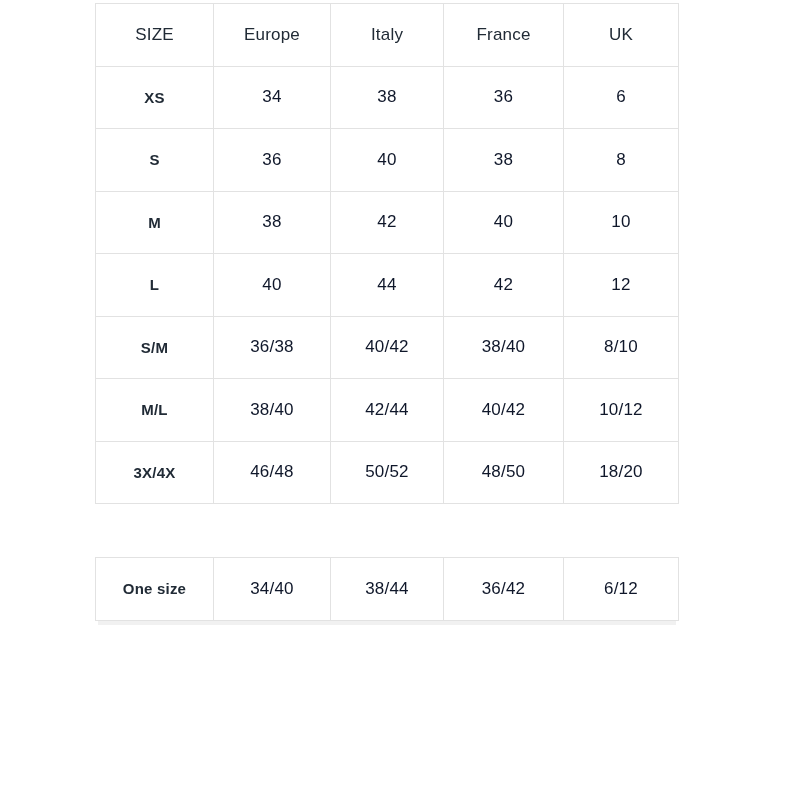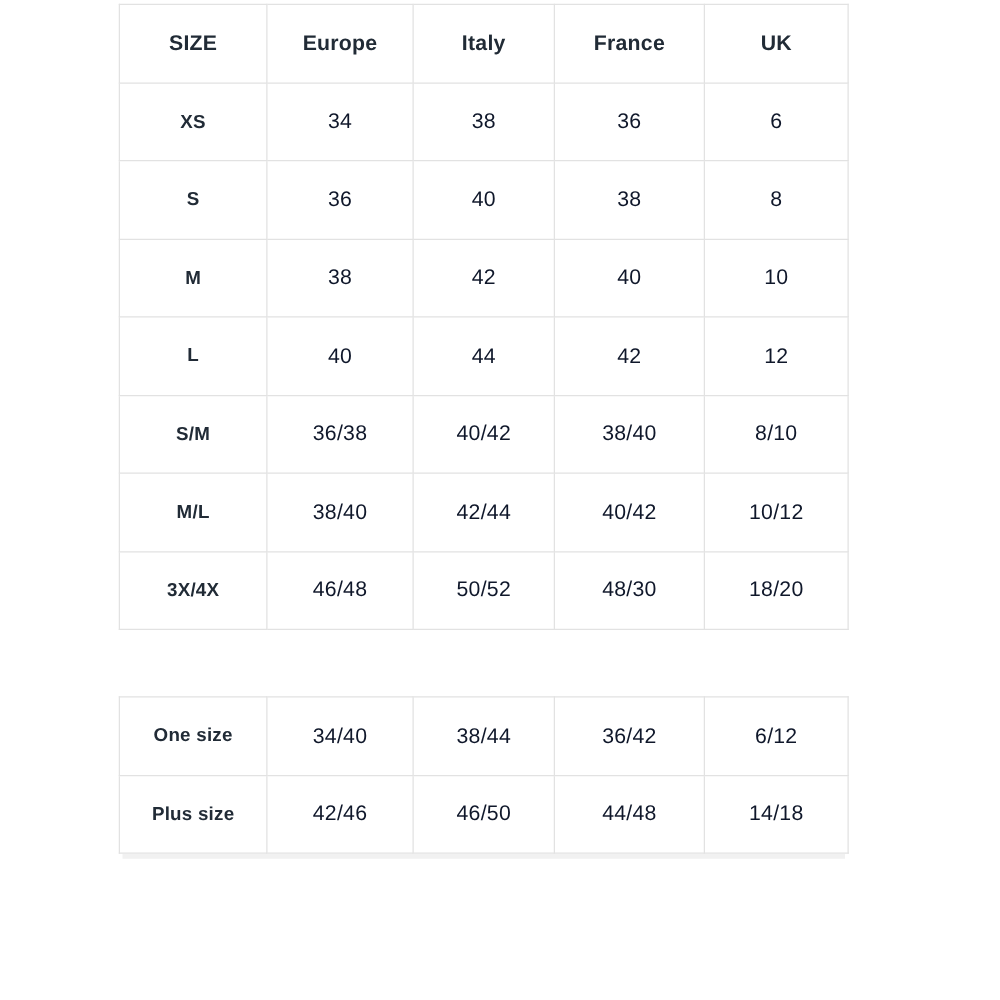--- a/index.html
+++ b/index.html
@@ -34,21 +34,21 @@
     border: 1px solid #e2e2e2;
     text-align: center;
     vertical-align: middle;
     height: 61.5px;
     padding: 0;
     font-size: 17px;
     color: #0f172a;
     letter-spacing: 0.2px;
   }
   table.size-table th {
-    font-weight: 700;
+    font-weight: 400;
     color: #212b36;
     font-size: 17px;
   }
   table.size-table td.label {
     font-weight: 700;
     color: #212b36;
     font-size: 15px;
   }
   table.second {
     margin-top: 53px;
@@ -118,21 +118,21 @@
             <td class="label">M/L</td>
             <td>38/40</td>
             <td>42/44</td>
             <td>40/42</td>
             <td>10/12</td>
           </tr>
           <tr>
             <td class="label">3X/4X</td>
             <td>46/48</td>
             <td>50/52</td>
-            <td>48/30</td>
+            <td>48/50</td>
             <td>18/20</td>
           </tr>
         </tbody>
     </table>
 
     <table class="size-table second">
       <colgroup>
         <col style="width:118px">
         <col style="width:117px">
         <col style="width:113px">
@@ -140,24 +140,17 @@
         <col style="width:115px">
       </colgroup>
       <tbody>
           <tr>
             <td class="label">One size</td>
             <td>34/40</td>
             <td>38/44</td>
             <td>36/42</td>
             <td>6/12</td>
           </tr>
-          <tr>
-            <td class="label">Plus size</td>
-            <td>42/46</td>
-            <td>46/50</td>
-            <td>44/48</td>
-            <td>14/18</td>
-          </tr>
         </tbody>
     </table>
 
   </div>
 </div>
 
 </body></html>

